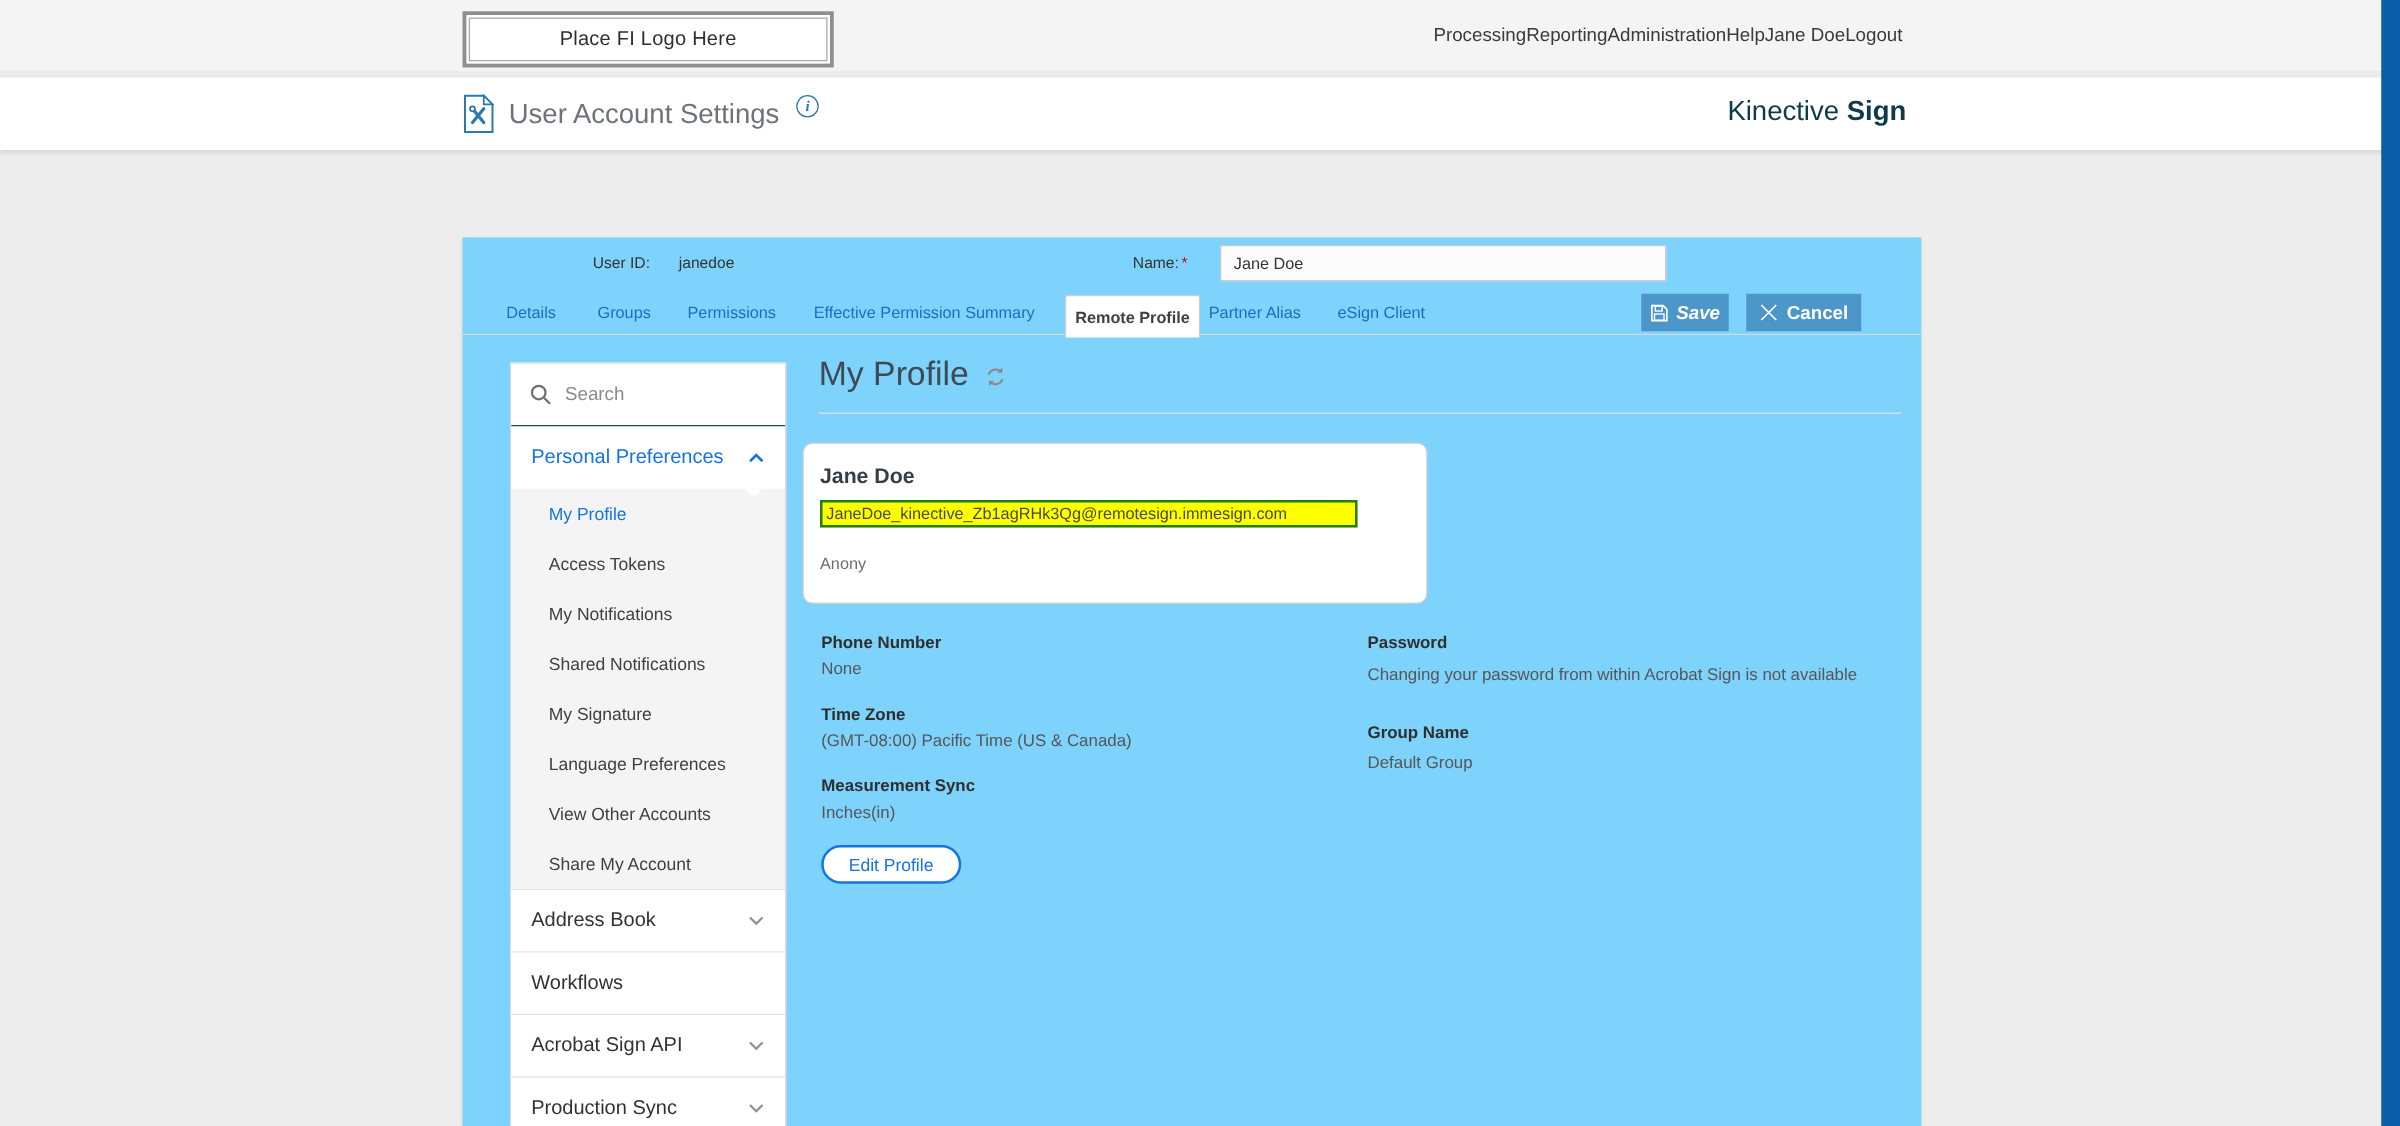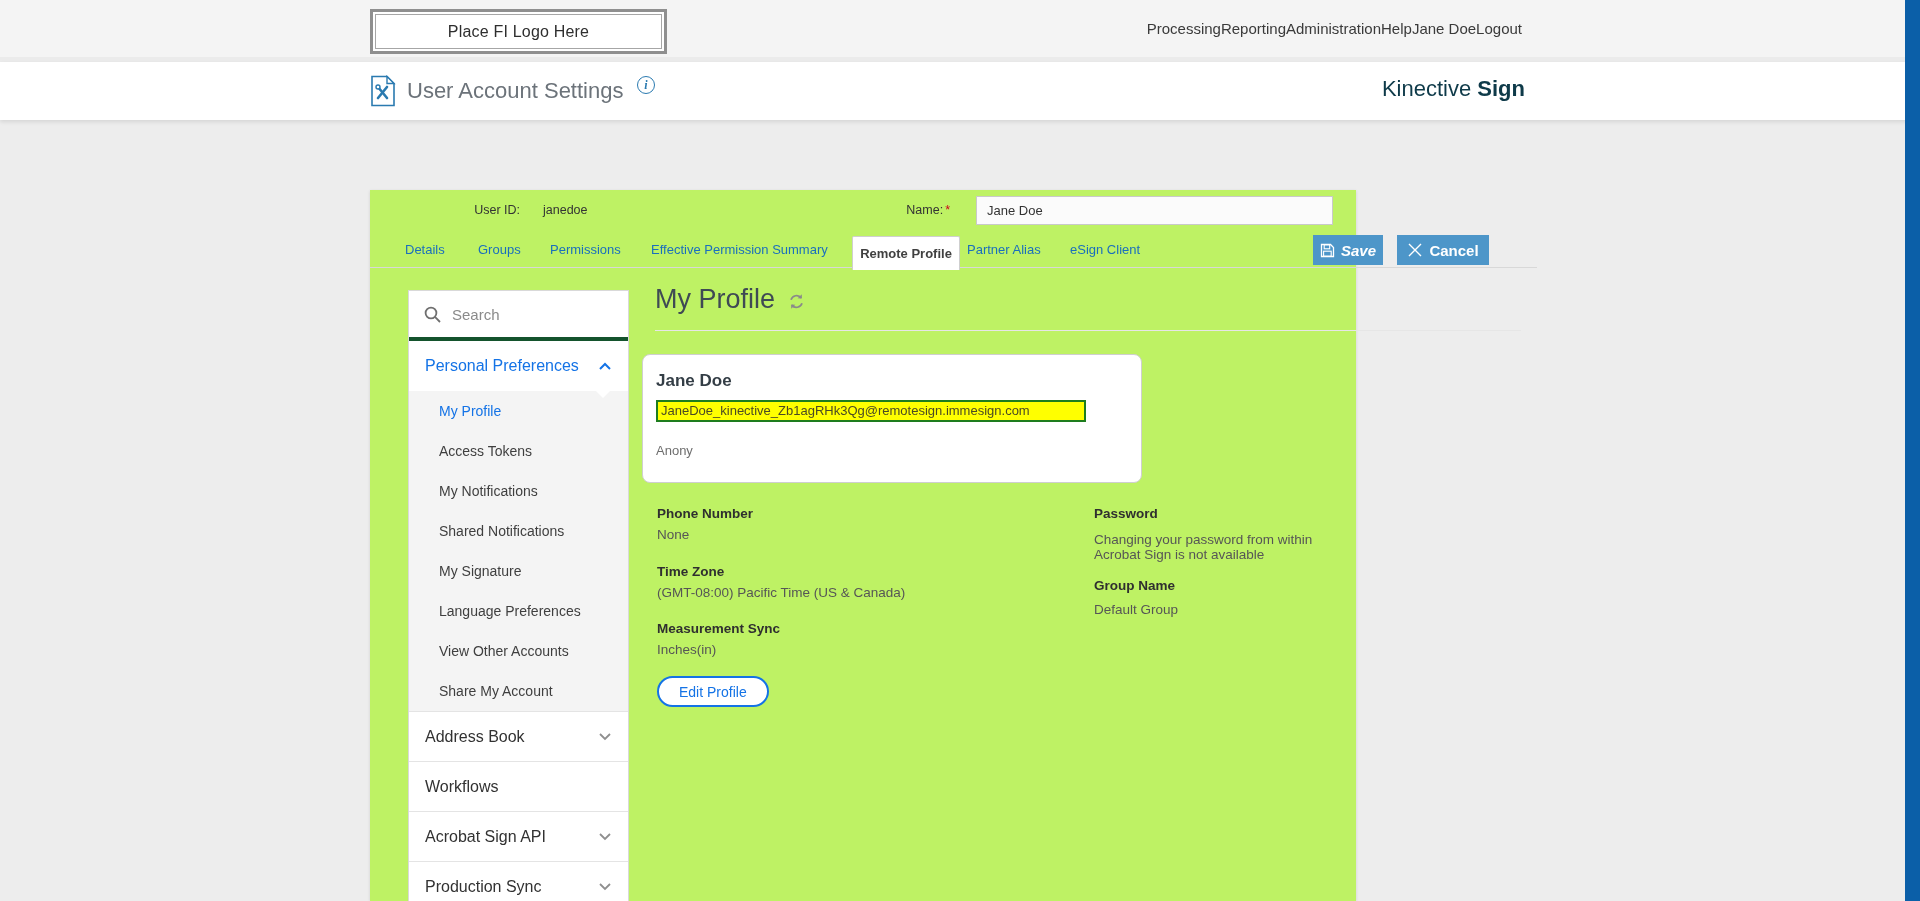--- a/index.html
+++ b/index.html
@@ -28,21 +28,21 @@
   .info-icon { position:absolute; left:637px; top:14px; width:18px; height:18px; border:1px solid #2a7ab0;
     border-radius:50%; color:#2a7ab0; font-family:"Liberation Serif", serif; font-style:italic; font-weight:bold;
     font-size:12px; display:flex; align-items:center; justify-content:center; }
   .brand { position:absolute; right:12px; top:14px; font-size:22px; color:#0e3a49; }
   .brand .bold { font-weight:bold; }
 
   
   .blue-strip { position:absolute; right:0; top:0; width:15px; height:901px; background:#0b5fa8; }
 
   
-  .panel { position:absolute; left:370px; top:190px; width:986px; height:711px; background:#bef264;
+  .panel { position:absolute; left:370px; top:190px; width:1167px; height:711px; background:#7dd3fc;
     box-shadow:0 1px 3px rgba(0,0,0,.12);padding-left:40px; }
 
   
   .uid-label { position:absolute; left:60px; top:13px; width:90px; text-align:right; font-size:12.5px; color:#333; }
   .uid-value { position:absolute; left:173px; top:13px; font-size:12.5px; color:#333; }
   .name-label { position:absolute; left:470px; top:13px; width:110px; text-align:right; font-size:12.5px; color:#333; }
   .name-label .req { color:#d0021b; margin-left:2px; }
   .name-input { position:absolute; left:606px; top:6px; width:357px; height:29px; background:#fbfbfb;
     border:1px solid #c9c9c9; font-size:13px; color:#333; padding:0 10px; font-family:"Liberation Sans", sans-serif; }
 
@@ -56,21 +56,21 @@
   
   .btn-steel { position:absolute; top:45px; height:30px; background:#4d96c9; color:#fff; border:none;
     font-size:15px; font-weight:bold; display:flex; align-items:center; justify-content:center; gap:6px;
     cursor:pointer; font-family:"Liberation Sans", sans-serif; }
   .btn-save { left:943px; width:70px;font-style:italic; }
   .btn-cancel { left:1027px; width:92px; }
 
   
   .sidebar { position:absolute; left:38px; top:100px; width:221px; height:611px; background:#fff;
     border:1px solid #d9d9d9; }
-  .search-row { height:50px; border-bottom:4px solid #14532d; display:flex; align-items:center; padding:0 14px; gap:10px;justify-content:space-between; }
+  .search-row { height:50px; border-bottom:1px solid #14532d; display:flex; align-items:center; padding:0 14px; gap:10px;justify-content:space-between; }
   .search-input { border:none; outline:none; flex:1; font-size:15px; color:#3a3a3a; font-family:"Liberation Sans", sans-serif; background:transparent; }
   .search-input::placeholder { color:#8a8a8a; }
   .section-head { height:50px; display:flex; align-items:center; justify-content:space-between; padding:0 16px; cursor:pointer; }
   .section-head.personal { color:#1473e6; font-size:16px; }
   .submenu { position:relative; background:#f4f4f4; }
   .notch { position:absolute; top:0; right:18px; width:0; height:0;
     border-left:7px solid transparent; border-right:7px solid transparent; border-top:7px solid #ffffff; }
   .submenu-item { height:40px; display:flex; align-items:center; padding-left:30px; font-size:14px; color:#3f3f3f; cursor:pointer; }
   .submenu-item.selected { color:#1473e6; }
   .section-row { height:50px; border-top:1px solid #e4e4e4; display:flex; align-items:center;

